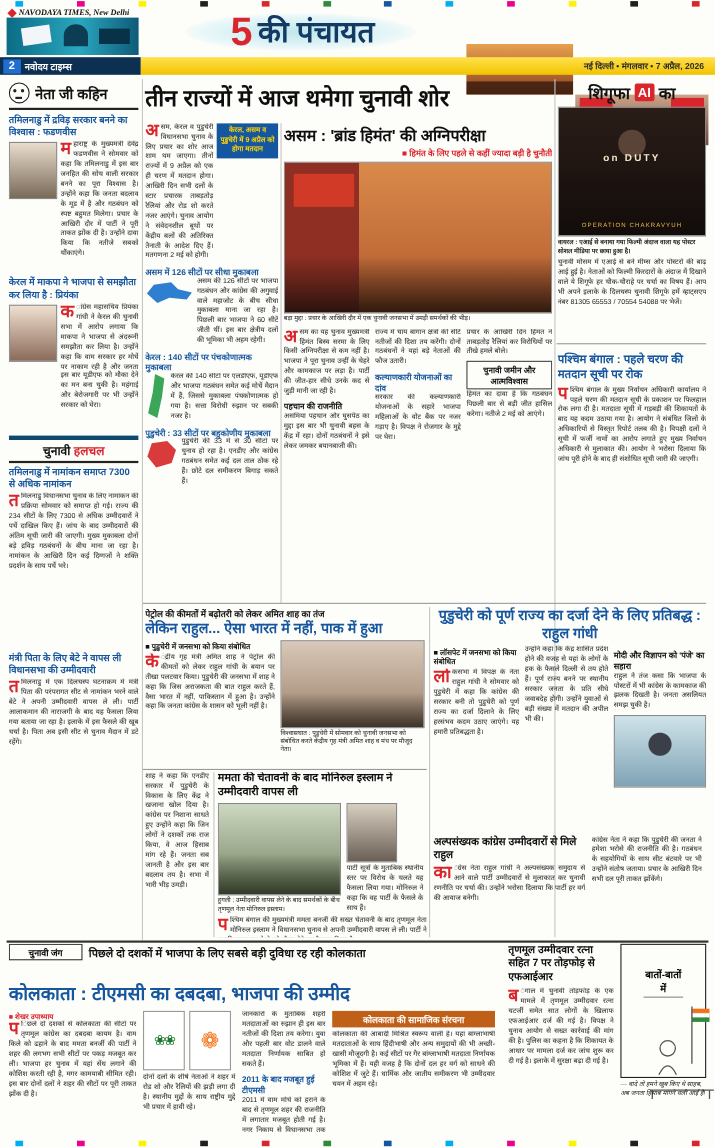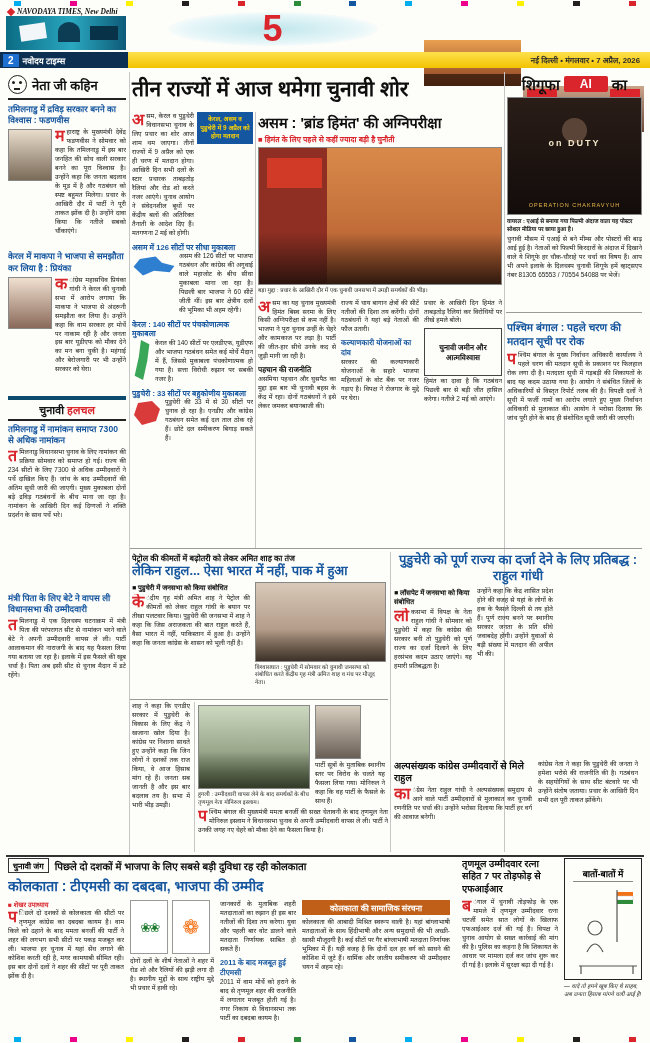--- a/index.html
+++ b/index.html
@@ -52,20 +52,21 @@
     <span style="font-family:'Liberation Serif','DejaVu Serif',serif;font-style:italic;font-size:7.5px;color:#111;font-weight:700;">NAVODAYA TIMES, New Delhi</span>
   </div>
   <div class="abs photo" style="left:6px;top:16px;width:120px;height:34px;border:none;background:linear-gradient(90deg,#0b6c85,#2aa7bf 55%,#0e5b78);">
     <div style="position:absolute;left:14px;top:8px;width:26px;height:16px;background:#f3f6f8;transform:rotate(-8deg);"></div>
     <div style="position:absolute;left:52px;top:6px;width:22px;height:20px;border-radius:50% 50% 0 0;background:#0c3d55;"></div>
     <div style="position:absolute;left:84px;top:10px;width:28px;height:14px;background:#083247;"></div>
   </div>
   <div class="abs" style="left:128px;top:6px;width:294px;height:46px;display:flex;align-items:center;justify-content:center;">
     <div style="position:absolute;left:40px;top:6px;width:210px;height:34px;border-radius:50%;background:radial-gradient(ellipse at center,#bfe6ec 0%,#e9f7f9 60%,transparent 75%);"></div>
     <span style="position:relative;font-weight:800;color:#d9252b;font-size:36px;line-height:1;margin-right:5px;">5</span>
+    <span style="position:relative;font-weight:800;color:#123a63;font-size:27px;line-height:1;">की पंचायत</span>
   </div>
   <div class="abs photo" style="left:424px;top:6px;width:97px;height:46px;border:none;background:linear-gradient(180deg,#e8a050,#a céder 0,#8a4020);background:linear-gradient(180deg,#e8a050,#8a4020);">
     <div style="position:absolute;left:0;bottom:0;width:100%;height:12px;background:rgba(40,20,10,.7);"></div>
   </div>
   <div class="abs photo" style="left:523px;top:6px;width:121px;height:46px;border:none;background:linear-gradient(180deg,#caa58a,#6f4a3a);">
     <div style="position:absolute;left:4px;top:3px;width:30px;height:10px;background:#d9252b;"></div>
     <div style="position:absolute;right:4px;top:3px;width:30px;height:10px;background:#d9252b;"></div>
   </div>
 
   <div class="abs" style="left:0;top:52px;width:128px;height:16px;background:#0d2f52;display:flex;align-items:center;gap:4px;padding:0 3px;">
@@ -140,48 +141,48 @@
       <div class="h-blue" style="font-size:7.6px;line-height:1.25;">पुडुचेरी : 33 सीटों पर बहुकोणीय मुकाबला</div>
       <svg class="mapsvg" width="30" height="28" viewBox="0 0 30 28">
           <path d="M6,4 L20,2 L28,10 L24,22 L10,26 L2,16 Z" fill="#d93a3a"></path>
         </svg>
       <p class="bt">पुडुचेरी की 33 में से 30 सीटों पर चुनाव हो रहा है। एनडीए और कांग्रेस गठबंधन समेत कई दल ताल ठोक रहे हैं। छोटे दल समीकरण बिगाड़ सकते हैं।</p>
     </div>
   </div>
 
   <div class="abs" style="left:258px;top:112px;width:244px;height:436px;overflow:hidden;">
     <div style="font-weight:800;font-size:14.5px;color:#0e0e0e;">असम : 'ब्रांड हिमंत' की अग्निपरीक्षा</div>
-    <div class="kick-red" style="margin:2px 0 3px;">■ हिमंत के लिए पहले से कहीं ज्यादा बड़ी है चुनौती</div>
+    <div class="kick-red" style="margin:2px 0 3px;text-align:right;">■ हिमंत के लिए पहले से कहीं ज्यादा बड़ी है चुनौती</div>
     <div class="photo" style="width:244px;height:138px;background:linear-gradient(0deg,rgba(25,15,10,.85) 0%,rgba(25,15,10,0) 38%),linear-gradient(90deg,#8f2f23 0 28%,rgba(0,0,0,0) 28%),linear-gradient(180deg,#d98a4a,#b35a2e);">
       <div style="position:absolute;left:8px;top:10px;width:55px;height:30px;background:rgba(220,60,40,.85);"></div>
     </div>
     <div class="cap" style="margin:2px 0 4px;">बड़ा मुद्दा : प्रचार के आखिरी दौर में एक चुनावी जनसभा में उमड़ी समर्थकों की भीड़।</div>
     <div style="display:flex;gap:5px;">
       <div style="width:78px;">
         <p class="bt"><span class="dc">अ</span><span>सम का यह चुनाव मुख्यमंत्री हिमंत बिस्व सरमा के लिए किसी अग्निपरीक्षा से कम नहीं है। भाजपा ने पूरा चुनाव उन्हीं के चेहरे और कामकाज पर लड़ा है। पार्टी की जीत-हार सीधे उनके कद से जुड़ी मानी जा रही है।</span></p>
         <div class="sub">पहचान की राजनीति</div>
         <p class="bt">असमिया पहचान और घुसपैठ का मुद्दा इस बार भी चुनावी बहस के केंद्र में रहा। दोनों गठबंधनों ने इसे लेकर जमकर बयानबाजी की।</p>
       </div>
       <div style="width:78px;">
         <p class="bt">राज्य में चाय बागान क्षेत्रों की सीटें नतीजों की दिशा तय करेंगी। दोनों गठबंधनों ने यहां बड़े नेताओं की फौज उतारी।</p>
         <div class="sub blue">कल्याणकारी योजनाओं का दांव</div>
         <p class="bt">सरकार की कल्याणकारी योजनाओं के सहारे भाजपा महिलाओं के वोट बैंक पर नजर गड़ाए है। विपक्ष ने रोजगार के मुद्दे पर घेरा।</p>
       </div>
       <div style="width:78px;">
         <p class="bt">प्रचार के आखिरी दिन हिमंत ने ताबड़तोड़ रैलियां कर विरोधियों पर तीखे हमले बोले।</p>
-        <div class="sub" style="border:1px solid #444;padding:13px;text-align:center;">चुनावी जमीन और आत्मविश्वास</div>
+        <div class="sub" style="border:1px solid #444;padding:2px;text-align:center;">चुनावी जमीन और आत्मविश्वास</div>
         <p class="bt">हिमंत का दावा है कि गठबंधन पिछली बार से बड़ी जीत हासिल करेगा। नतीजे 2 मई को आएंगे।</p>
       </div>
     </div>
   </div>
 
   <div class="abs" style="left:507px;top:74px;width:135px;height:474px;overflow:hidden;">
     <div style="display:flex;align-items:center;gap:4px;justify-content:center;">
       <span style="font-weight:800;font-size:15px;color:#111;">शिगूफा</span>
-      <span style="background:#d9252b;color:#fff;font-weight:800;font-size:12px;padding:1px 16px;border-radius:2px;">AI</span>
+      <span style="background:#d9252b;color:#fff;font-weight:800;font-size:12px;padding:1px 3px;border-radius:2px;">AI</span>
       <span style="font-weight:800;font-size:15px;color:#111;">का</span>
     </div>
     <div class="photo" style="width:135px;height:118px;margin-top:3px;background:radial-gradient(circle at 50% 28%,#5a4438 12px,rgba(0,0,0,0) 13px),linear-gradient(180deg,#2a1d18,#120c0a);">
       <div style="position:absolute;left:0;top:40px;width:100%;text-align:center;color:#f2e6c8;font-weight:700;font-size:9px;letter-spacing:2px;">on DUTY</div>
       <div style="position:absolute;left:0;bottom:6px;width:100%;text-align:center;color:#e8b84a;font-size:5.5px;letter-spacing:1px;">OPERATION CHAKRAVYUH</div>
     </div>
     <div class="cap" style="font-weight:700;margin:3px 0 2px;">वायरल : एआई से बनाया गया फिल्मी अंदाज वाला यह पोस्टर सोशल मीडिया पर छाया हुआ है।</div>
     <p class="bt" style="height:78px;">चुनावी मौसम में एआई से बने मीम्स और पोस्टरों की बाढ़ आई हुई है। नेताओं को फिल्मी किरदारों के अंदाज में दिखाने वाले ये शिगूफे हर चौक-चौराहे पर चर्चा का विषय हैं। आप भी अपने इलाके के दिलचस्प चुनावी शिगूफे हमें व्हाट्सएप नंबर 81305 65553 / 70554 54088 पर भेजें।</p>
     <div class="h-blue" style="font-size:10.5px;line-height:1.3;margin-top:8px;">पश्चिम बंगाल : पहले चरण की मतदान सूची पर रोक</div>
     <p class="bt" style="margin-top:3px;height:190px;"><span class="dc">प</span><span>श्चिम बंगाल के मुख्य निर्वाचन अधिकारी कार्यालय ने पहले चरण की मतदान सूची के प्रकाशन पर फिलहाल रोक लगा दी है। मतदाता सूची में गड़बड़ी की शिकायतों के बाद यह कदम उठाया गया है। आयोग ने संबंधित जिलों के अधिकारियों से विस्तृत रिपोर्ट तलब की है। विपक्षी दलों ने सूची में फर्जी नामों का आरोप लगाते हुए मुख्य निर्वाचन अधिकारी से मुलाकात की। आयोग ने भरोसा दिलाया कि जांच पूरी होने के बाद ही संशोधित सूची जारी की जाएगी।</span></p>
@@ -200,20 +201,21 @@
         <div class="cap" style="margin-top:2px;">विश्वासघात : पुडुचेरी में सोमवार को चुनावी जनसभा को संबोधित करते केंद्रीय गृह मंत्री अमित शाह व मंच पर मौजूद नेता।</div>
       </div>
     </div>
   </div>
 
   <div class="abs" style="left:132px;top:702px;width:58px;height:150px;overflow:hidden;">
     <p class="bt">शाह ने कहा कि एनडीए सरकार में पुडुचेरी के विकास के लिए केंद्र ने खजाना खोल दिया है। कांग्रेस पर निशाना साधते हुए उन्होंने कहा कि जिन लोगों ने दशकों तक राज किया, वे आज हिसाब मांग रहे हैं। जनता सब जानती है और इस बार बदलाव तय है। सभा में भारी भीड़ उमड़ी।</p>
   </div>
 
   <div class="abs" style="left:198px;top:702px;width:190px;height:150px;overflow:hidden;">
+    <div style="font-weight:800;font-size:10px;line-height:1.25;color:#0e0e0e;">ममता की चेतावनी के बाद मोनिरुल इस्लाम ने उम्मीदवारी वापस ली</div>
     <div style="display:flex;gap:5px;margin-top:3px;">
       <div style="width:112px;">
         <div class="photo" style="width:112px;height:84px;background:linear-gradient(0deg,rgba(25,30,18,.7) 0%,rgba(25,30,18,0) 45%),linear-gradient(180deg,#cdd8c0,#6f7f5f);"></div>
         <div class="cap" style="margin-top:2px;">हुगली : उम्मीदवारी वापस लेने के बाद समर्थकों के बीच तृणमूल नेता मोनिरुल इस्लाम।</div>
       </div>
       <div style="width:70px;">
         <div class="photo" style="width:46px;height:54px;background:linear-gradient(180deg,#d8cfc0,#6a5f55);margin-bottom:2px;"></div>
         <p class="bt">पार्टी सूत्रों के मुताबिक स्थानीय स्तर पर विरोध के चलते यह फैसला लिया गया। मोनिरुल ने कहा कि वह पार्टी के फैसले के साथ हैं।</p>
       </div>
     </div>
@@ -223,38 +225,43 @@
   <div class="abs" style="left:394px;top:552px;width:248px;height:300px;overflow:hidden;">
     <div class="h-blue" style="font-size:13px;line-height:1.2;text-align:center;">पुडुचेरी को पूर्ण राज्य का दर्जा देने के लिए प्रतिबद्ध : राहुल गांधी</div>
     <div style="display:flex;gap:5px;margin-top:4px;">
       <div style="width:78px;">
         <div class="bullet-sub">■ लॉसपेट में जनसभा को किया संबोधित</div>
         <p class="bt" style="height:148px;"><span class="dc">लो</span><span>कसभा में विपक्ष के नेता राहुल गांधी ने सोमवार को पुडुचेरी में कहा कि कांग्रेस की सरकार बनी तो पुडुचेरी को पूर्ण राज्य का दर्जा दिलाने के लिए हरसंभव कदम उठाए जाएंगे। यह हमारी प्रतिबद्धता है।</span></p>
       </div>
       <div style="width:76px;">
         <p class="bt" style="height:160px;">उन्होंने कहा कि केंद्र शासित प्रदेश होने की वजह से यहां के लोगों के हक के फैसले दिल्ली से तय होते हैं। पूर्ण राज्य बनने पर स्थानीय सरकार जनता के प्रति सीधे जवाबदेह होगी। उन्होंने युवाओं से बड़ी संख्या में मतदान की अपील भी की।</p>
       </div>
+      <div style="width:84px;">
+        <div class="sub">मोदी और विज्ञापन को 'पंजे' का सहारा</div>
+        <p class="bt">राहुल ने तंज कसा कि भाजपा के पोस्टरों में भी कांग्रेस के कामकाज की झलक दिखती है। जनता असलियत समझ चुकी है।</p>
+        <div class="photo" style="width:84px;height:66px;margin-top:3px;background:radial-gradient(circle at 50% 40%,#3a3f4a 10px,rgba(0,0,0,0) 11px),linear-gradient(180deg,#cfe3ea,#7fa3b5);"></div>
+      </div>
     </div>
     <div style="display:flex;gap:6px;margin-top:4px;">
       <div style="width:138px;">
         <div style="font-weight:800;font-size:9.5px;line-height:1.25;color:#0e0e0e;">अल्पसंख्यक कांग्रेस उम्मीदवारों से मिले राहुल</div>
         <p class="bt" style="margin-top:2px;"><span class="dc">का</span><span>ंग्रेस नेता राहुल गांधी ने अल्पसंख्यक समुदाय से आने वाले पार्टी उम्मीदवारों से मुलाकात कर चुनावी रणनीति पर चर्चा की। उन्होंने भरोसा दिलाया कि पार्टी हर वर्ग की आवाज बनेगी।</span></p>
       </div>
       <div style="width:100px;">
         <p class="bt">कांग्रेस नेता ने कहा कि पुडुचेरी की जनता ने हमेशा भरोसे की राजनीति की है। गठबंधन के सहयोगियों के साथ सीट बंटवारे पर भी उन्होंने संतोष जताया। प्रचार के आखिरी दिन सभी दल पूरी ताकत झोंकेंगे।</p>
       </div>
     </div>
   </div>
 
   <div class="abs" style="left:8px;top:858px;width:448px;height:174px;overflow:hidden;">
     <div style="display:flex;align-items:center;gap:6px;">
-      <span style="border:1px solid #333;font-weight:800;font-size:8px;padding:1px 4px;">चुनावी जंग</span>
+      <span style="border:1px solid #333;font-weight:800;font-size:8px;padding:1px 17px;">चुनावी जंग</span>
       <span style="font-weight:700;font-size:10px;color:#111;text-align:center;">पिछले दो दशकों में भाजपा के लिए सबसे बड़ी दुविधा रह रही कोलकाता</span>
     </div>
-    <div class="h-blue" style="font-size:14px;margin-top:3px;white-space:nowrap;">कोलकाता : टीएमसी का दबदबा, भाजपा की उम्मीद</div>
+    <div class="h-blue" style="font-size:17px;margin-top:18px;white-space:nowrap;">कोलकाता : टीएमसी का दबदबा, भाजपा की उम्मीद</div>
     <div style="display:flex;gap:6px;margin-top:5px;">
       <div style="width:116px;">
         <div class="kick-red" style="font-size:6.5px;">■ शेखर उपाध्याय</div>
         <p class="bt" style="height:122px;"><span class="dc">प</span><span>िछले दो दशकों से कोलकाता की सीटों पर तृणमूल कांग्रेस का दबदबा कायम है। वाम किले को ढहाने के बाद ममता बनर्जी की पार्टी ने शहर की लगभग सभी सीटों पर पकड़ मजबूत कर ली। भाजपा हर चुनाव में यहां सेंध लगाने की कोशिश करती रही है, मगर कामयाबी सीमित रही। इस बार दोनों दलों ने शहर की सीटों पर पूरी ताकत झोंक दी है।</span></p>
       </div>
       <div style="width:84px;">
         <div style="display:flex;gap:4px;">
           <div class="logobox">
               <span style="color:#1e7a2e;font-size:13px;letter-spacing:-2px;">❀❀</span>
             </div>
@@ -275,21 +282,21 @@
       </div>
     </div>
   </div>
 
   <div class="abs" style="left:462px;top:858px;width:96px;height:174px;overflow:hidden;">
     <div style="font-weight:800;font-size:9.5px;line-height:1.3;color:#0e0e0e;">तृणमूल उम्मीदवार रत्ना सहित 7 पर तोड़फोड़ से एफआईआर</div>
     <p class="bt" style="margin-top:3px;"><span class="dc">ब</span><span>ंगाल में चुनावी तोड़फोड़ के एक मामले में तृणमूल उम्मीदवार रत्ना चटर्जी समेत सात लोगों के खिलाफ एफआईआर दर्ज की गई है। विपक्ष ने चुनाव आयोग से सख्त कार्रवाई की मांग की है। पुलिस का कहना है कि शिकायत के आधार पर मामला दर्ज कर जांच शुरू कर दी गई है। इलाके में सुरक्षा बढ़ा दी गई है।</span></p>
   </div>
 
   <div class="abs" style="left:564px;top:858px;width:78px;height:174px;">
-    <div style="border:1.5px solid #222;height:122px;padding:8px;">
+    <div style="border:1.5px solid #222;height:122px;padding:20px;">
       <div style="font-weight:800;font-size:9px;text-align:center;border-bottom:1px solid #888;padding-bottom:1px;">बातों-बातों में</div>
       <svg width="70" height="98" viewBox="0 0 70 98">
         <rect x="44" y="10" width="16" height="4" fill="#f47216"></rect>
         <rect x="44" y="14" width="16" height="4" fill="#ffffff" stroke="#bbb" stroke-width="0.4"></rect>
         <rect x="44" y="18" width="16" height="4" fill="#2e8b3a"></rect>
         <line x1="44" y1="8" x2="44" y2="60" stroke="#555" stroke-width="1.2"></line>
         <circle cx="22" cy="46" r="7" fill="none" stroke="#555" stroke-width="1.2"></circle>
         <path d="M14,70 Q22,54 30,70" fill="none" stroke="#555" stroke-width="1.2"></path>
         <line x1="6" y1="84" x2="64" y2="84" stroke="#555" stroke-width="1.2"></line>
         <path d="M8,84 L8,92 M60,84 L60,92" stroke="#555" stroke-width="1.2"></path>

